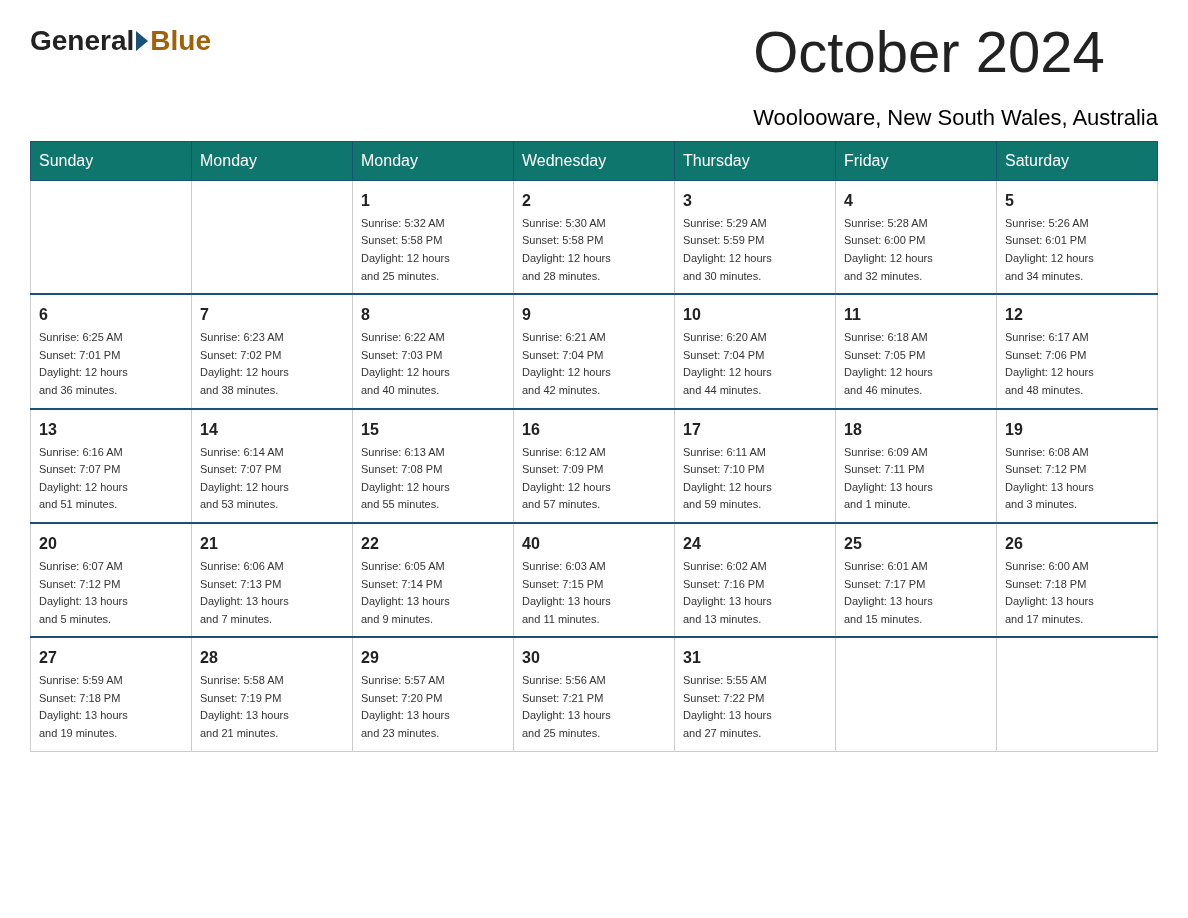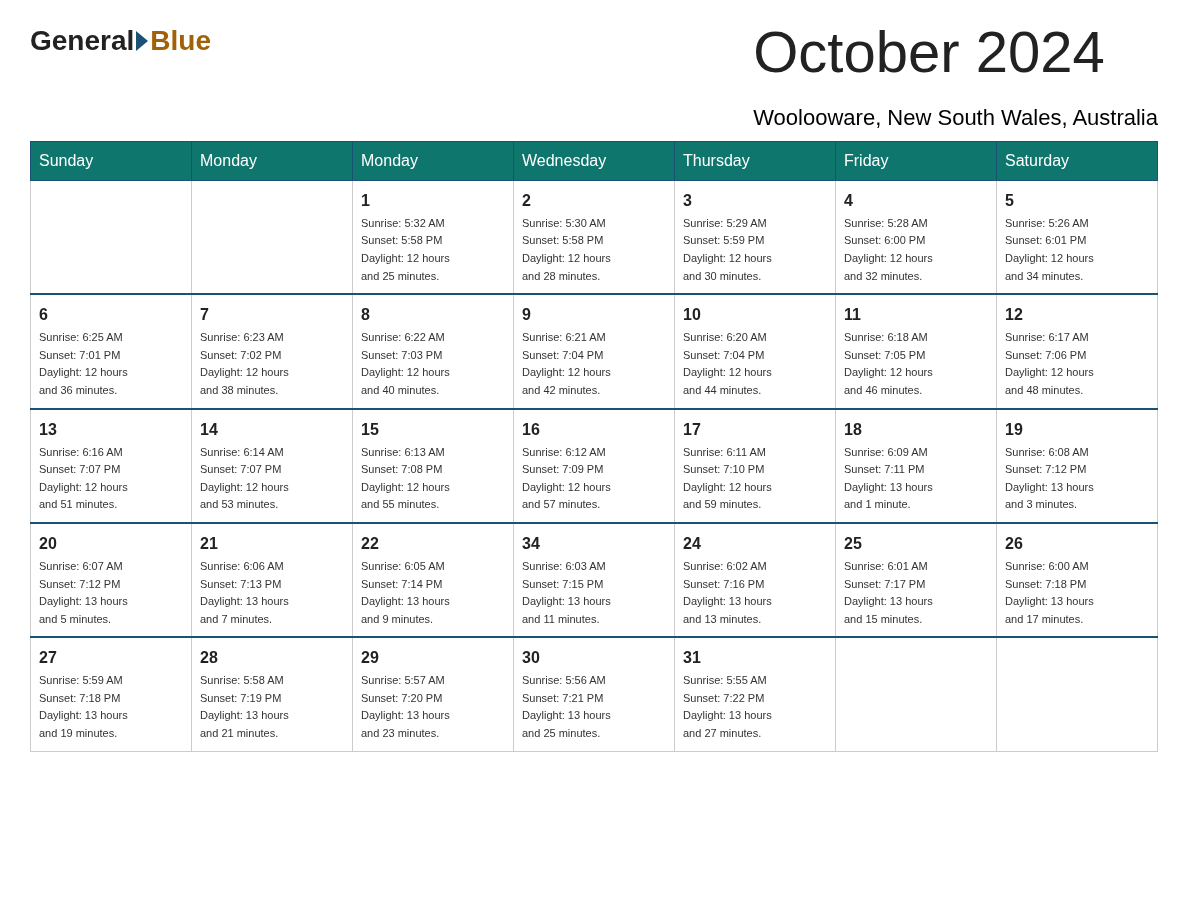--- a/index.html
+++ b/index.html
@@ -217,21 +217,21 @@
         </td>
         <td>
           <span class="day-number">21</span>
           <div class="day-info">Sunrise: 6:06 AM<br>Sunset: 7:13 PM<br>Daylight: 13 hours<br>and 7 minutes.</div>
         </td>
         <td>
           <span class="day-number">22</span>
           <div class="day-info">Sunrise: 6:05 AM<br>Sunset: 7:14 PM<br>Daylight: 13 hours<br>and 9 minutes.</div>
         </td>
         <td>
-          <span class="day-number">34</span>
+          <span class="day-number">40</span>
           <div class="day-info">Sunrise: 6:03 AM<br>Sunset: 7:15 PM<br>Daylight: 13 hours<br>and 11 minutes.</div>
         </td>
         <td>
           <span class="day-number">24</span>
           <div class="day-info">Sunrise: 6:02 AM<br>Sunset: 7:16 PM<br>Daylight: 13 hours<br>and 13 minutes.</div>
         </td>
         <td>
           <span class="day-number">25</span>
           <div class="day-info">Sunrise: 6:01 AM<br>Sunset: 7:17 PM<br>Daylight: 13 hours<br>and 15 minutes.</div>
         </td>

